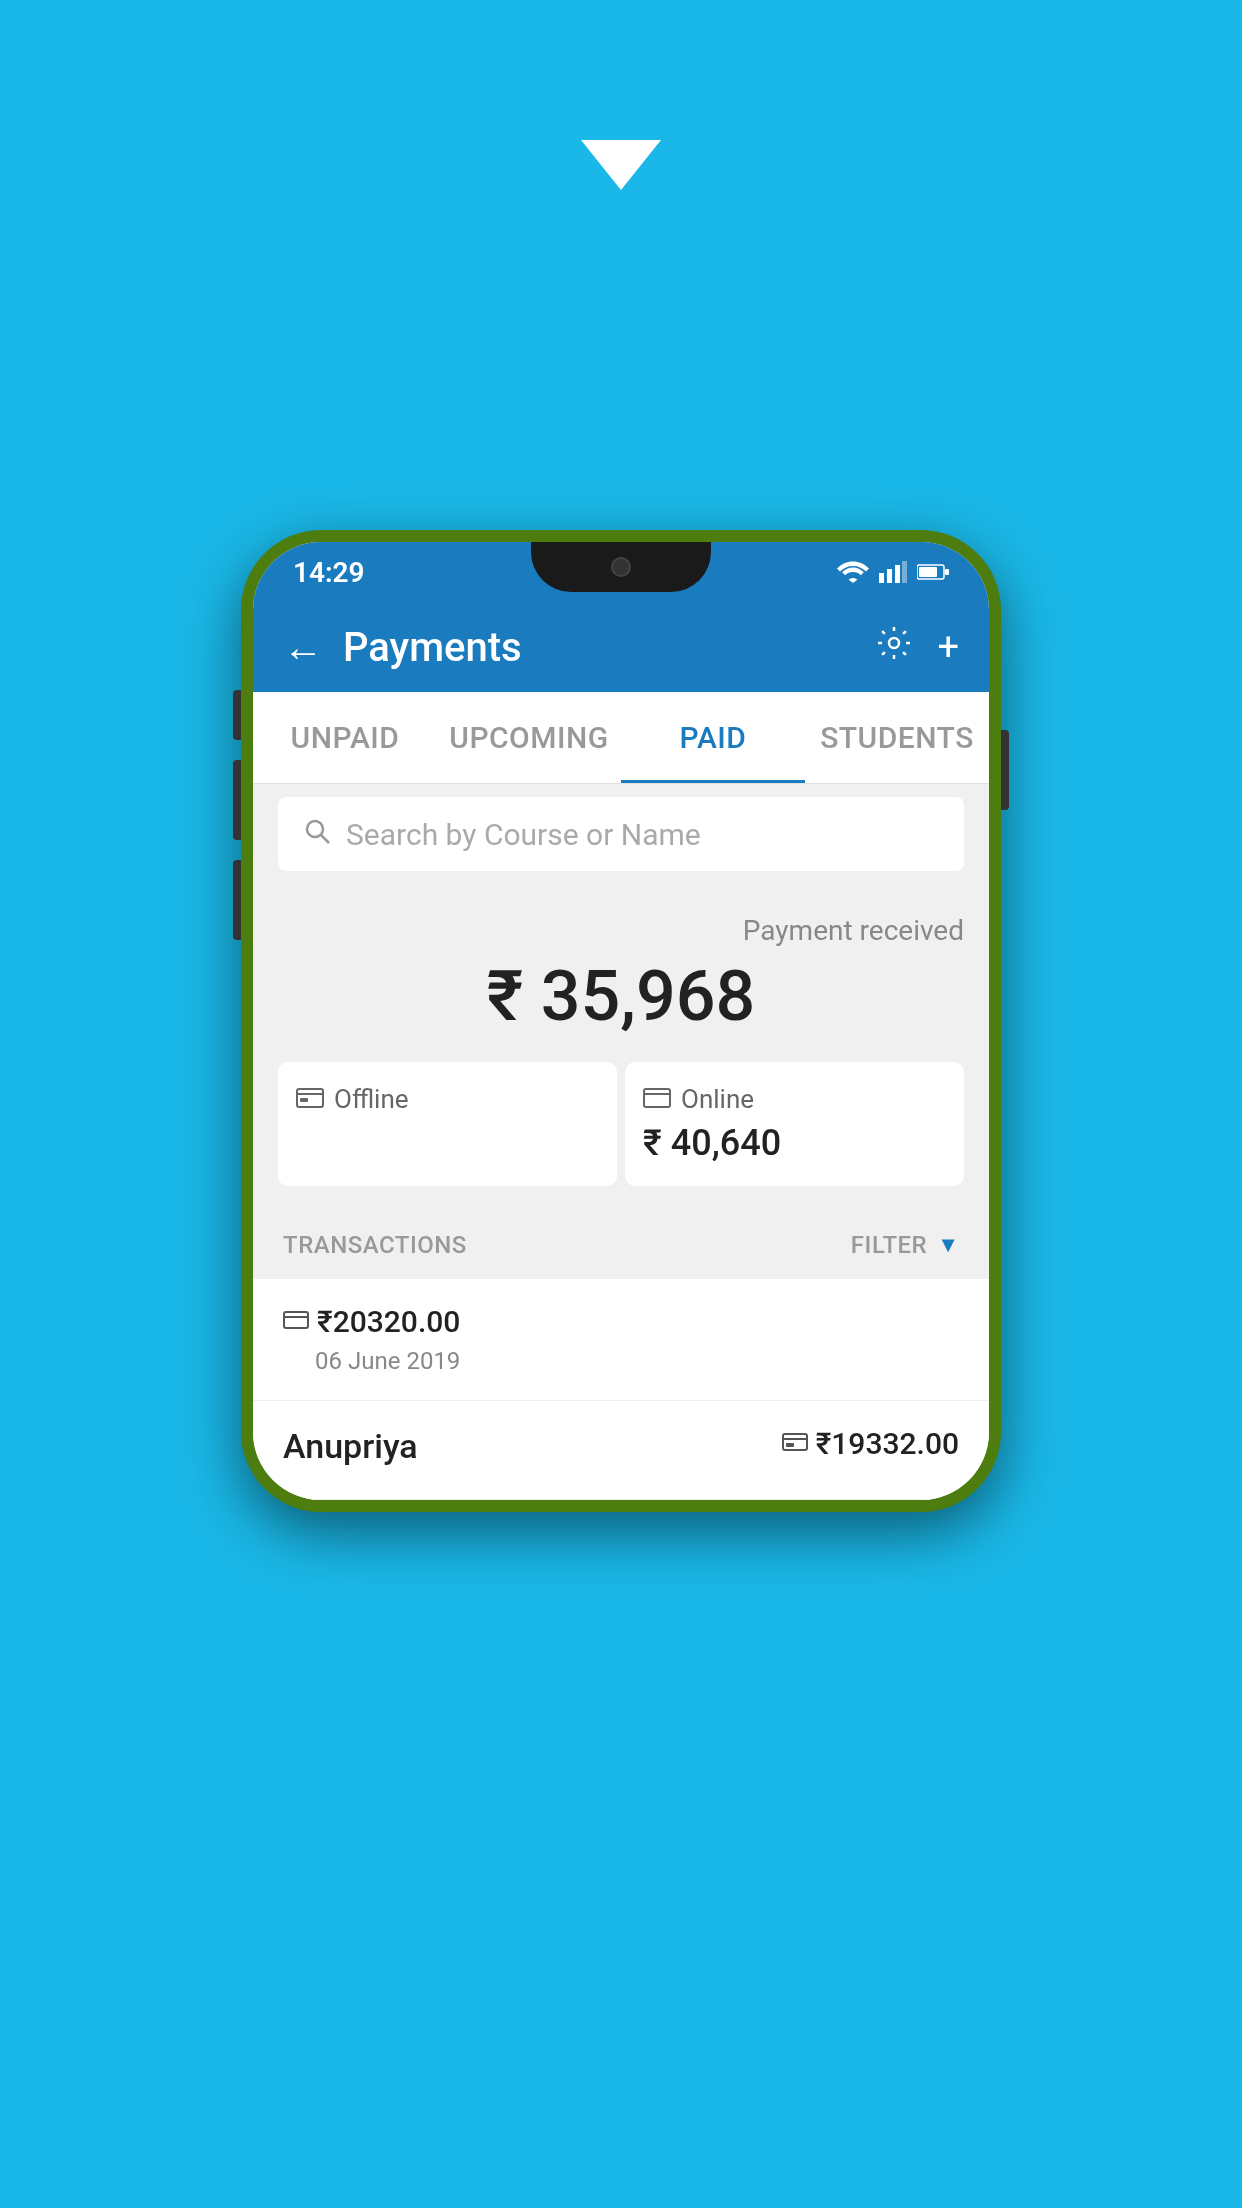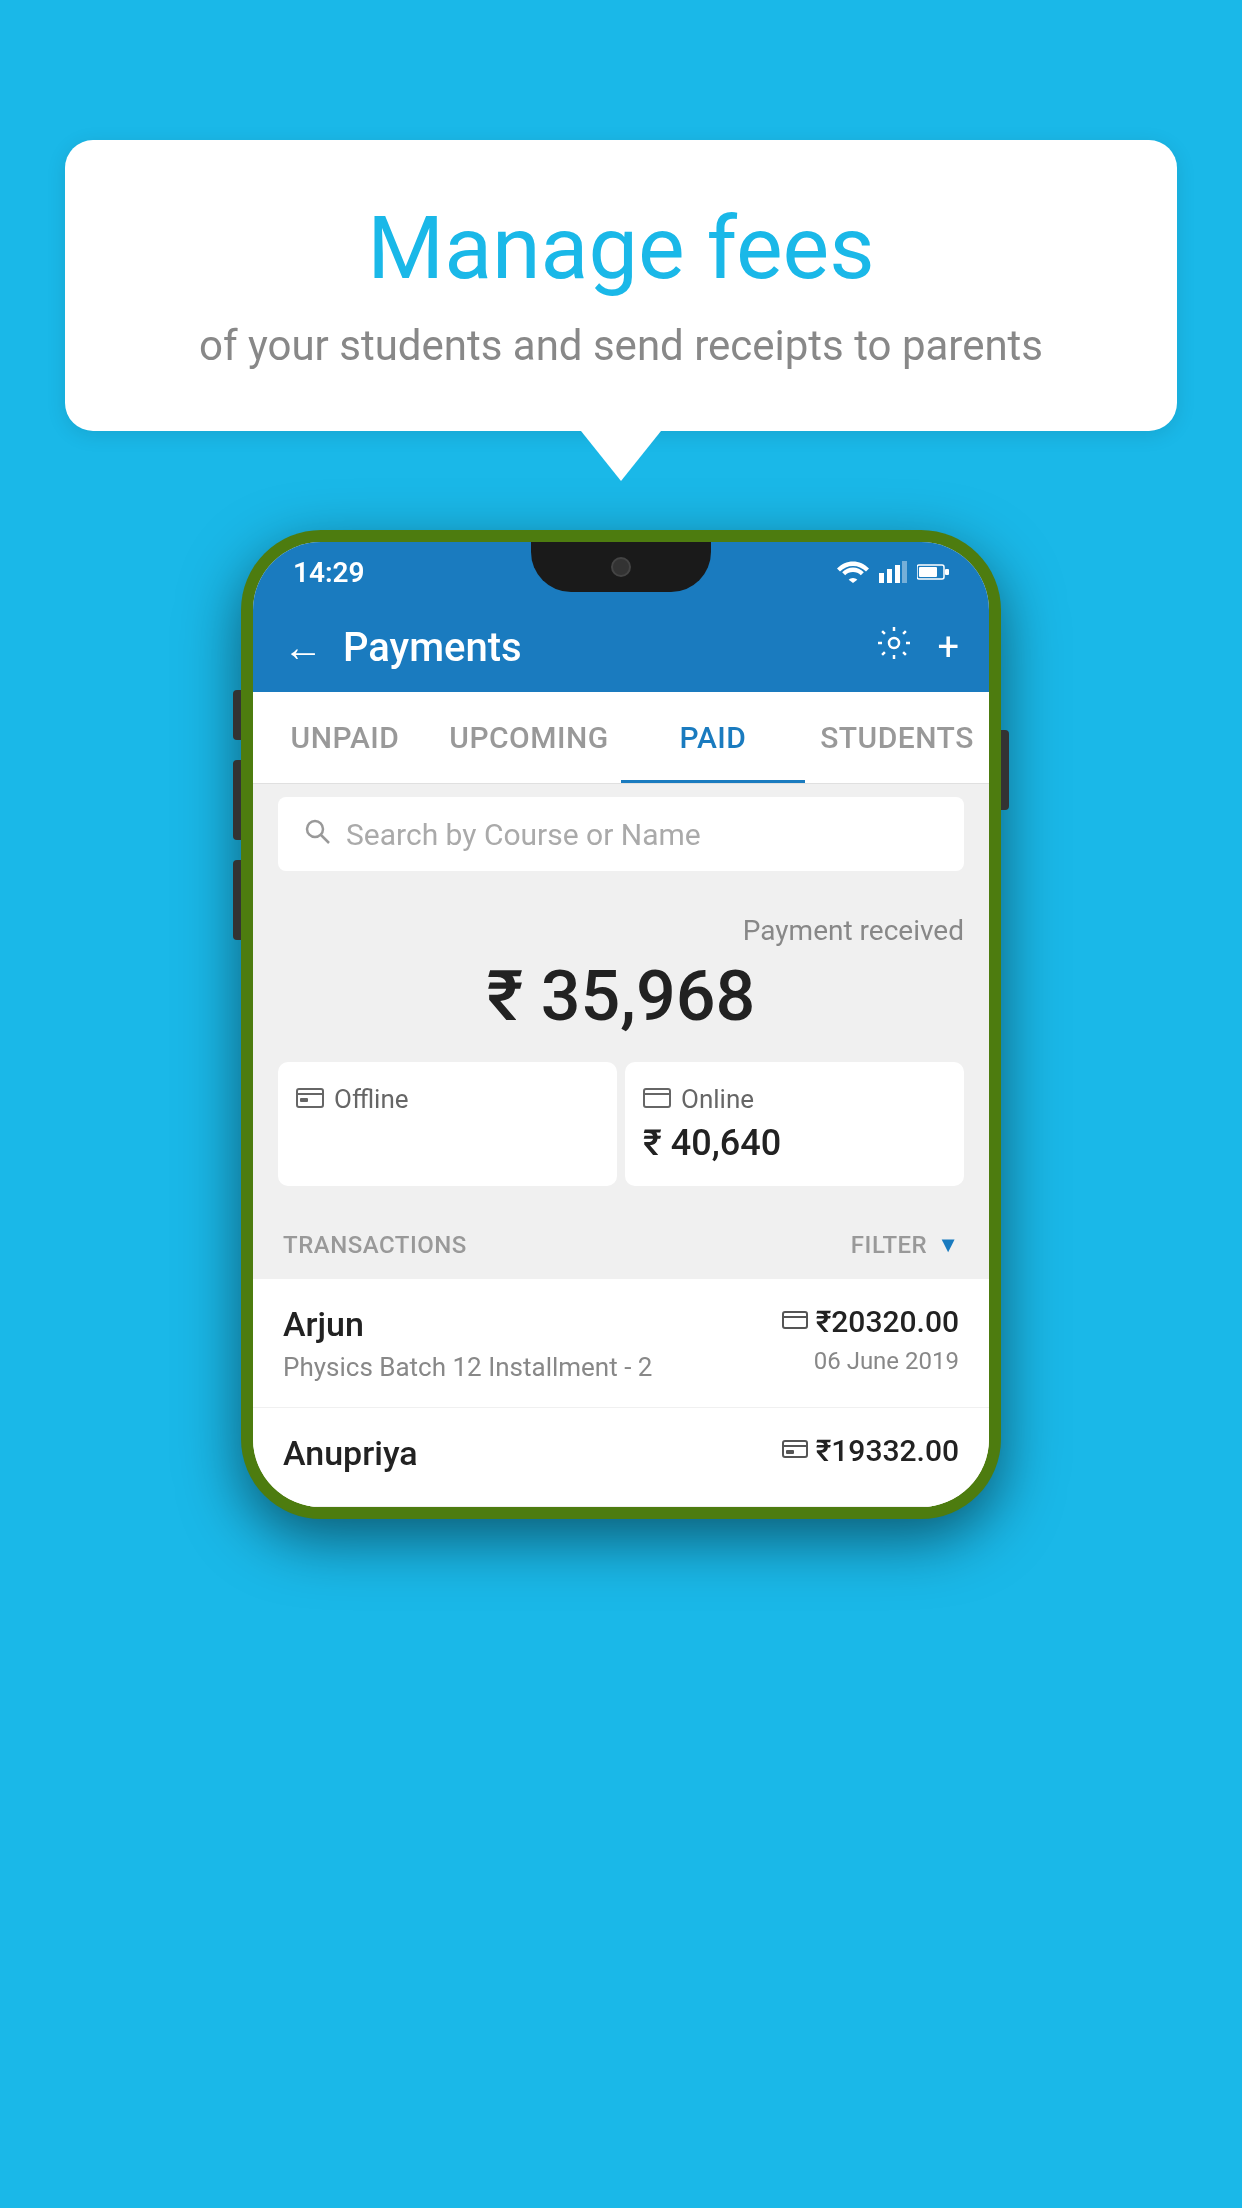--- a/index.html
+++ b/index.html
@@ -405,24 +405,20 @@
       width: 8px;
       height: 80px;
       background: #333;
       border-radius: 4px 0 0 4px;
     }
   </style>
 </head>
 <body>
 
 <div class="speech-bubble-container">
-  <div class="speech-bubble">
-    <div class="bubble-title">Manage fees</div>
-    <div class="bubble-subtitle">of your students and send receipts to parents</div>
-  </div>
   <div class="speech-bubble-arrow"></div>
 </div>
 
 <div class="phone-container">
   <div class="phone-frame">
 
     <div class="phone-side-btn-right"></div>
     <div class="phone-side-btn-left-1"></div>
     <div class="phone-side-btn-left-2"></div>
     <div class="phone-side-btn-left-3"></div>
@@ -525,24 +521,20 @@
       <div class="transactions-header">
         <span class="transactions-label">TRANSACTIONS</span>
         <div class="filter-container">
           <span class="filter-label">FILTER</span>
           <span class="filter-icon">▼</span>
         </div>
       </div>
 
       <div class="transactions-list">
         <div class="transaction-row">
-          <div class="transaction-left">
-            <div class="transaction-name">Arjun</div>
-            <div class="transaction-details">Physics Batch 12 Installment - 2</div>
-          </div>
           <div class="transaction-right">
             <div class="transaction-amount-container">
               <span class="transaction-amount-icon">
                 <svg width="26" height="20" viewBox="0 0 26 20" fill="none" stroke="#555" stroke-width="2">
                   <rect x="1" y="2" width="24" height="16" rx="2"></rect>
                   <line x1="1" y1="7" x2="25" y2="7"></line>
                 </svg>
               </span>
               <span class="transaction-amount">₹20320.00</span>
             </div>

